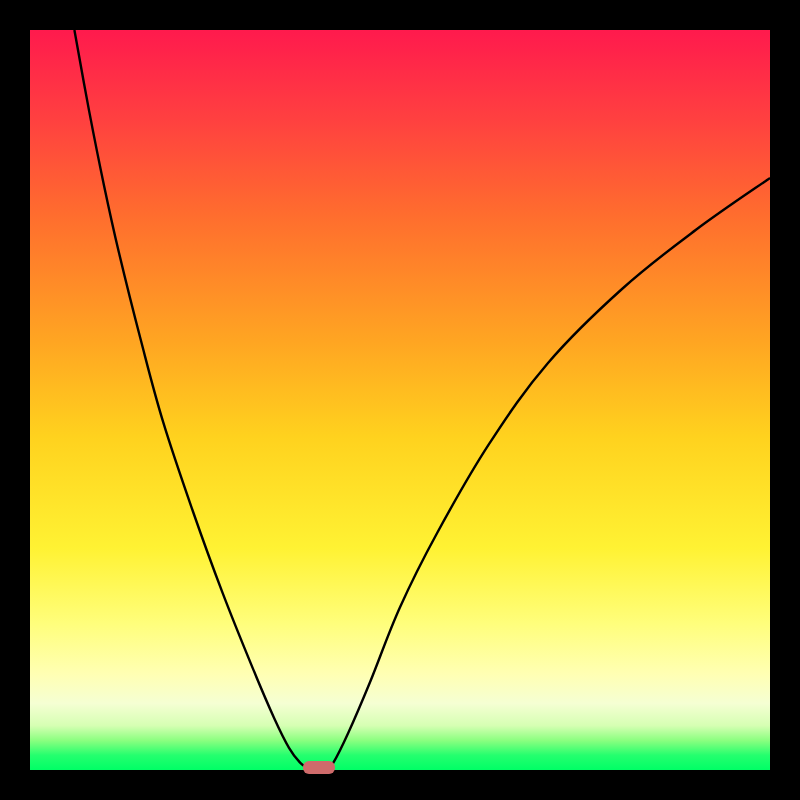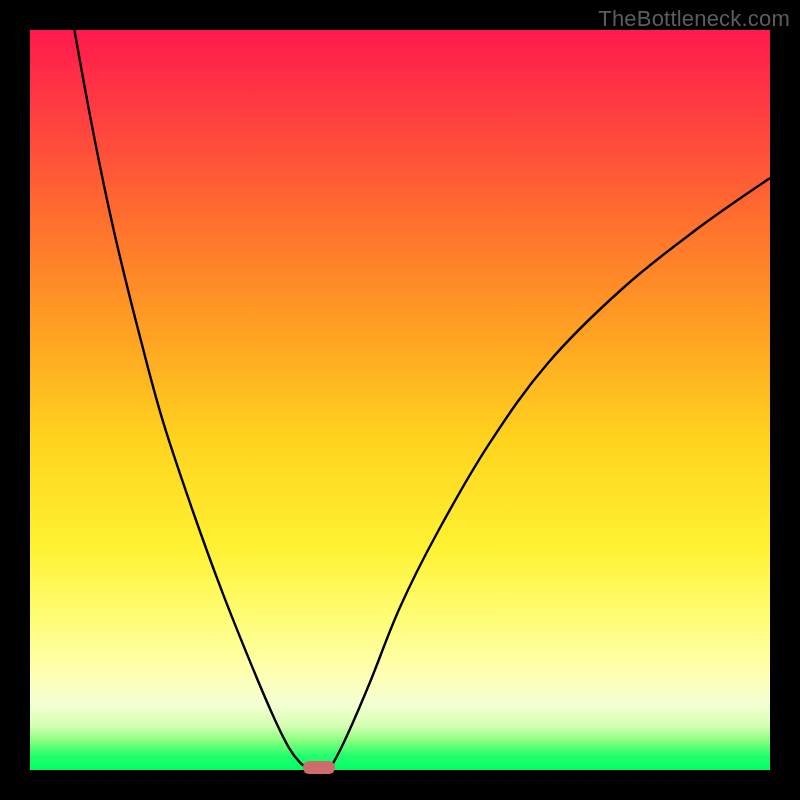--- a/index.html
+++ b/index.html
@@ -73,14 +73,13 @@
   <div class="plot-area">
 
     <svg class="curve" viewBox="0 0 740 740" preserveAspectRatio="none">
       <path fill="none" stroke="#000" stroke-width="2.4" d="M 44.40 0.00 C 47.06 14.65, 53.87 53.43, 59.20 81.40 C 64.53 109.37, 68.67 130.09, 74.00 155.40 C 79.33 180.71, 82.14 194.03, 88.80 222.00 C 95.46 249.97, 103.01 280.16, 111.00 310.80 C 118.99 341.44, 123.88 361.56, 133.20 392.20 C 142.52 422.84, 152.14 450.36, 162.80 481.00 C 173.46 511.64, 181.74 534.43, 192.40 562.40 C 203.06 590.37, 212.68 613.76, 222.00 636.40 C 231.32 659.04, 237.54 673.55, 244.20 688.20 C 250.86 702.85, 254.34 709.81, 259.00 717.80 C 263.66 725.79, 266.77 729.00, 270.10 732.60 C 273.43 736.20, 275.50 736.45, 277.50 737.78 C 279.50 739.11, 280.53 739.60, 281.20 740.00"></path>
       <path fill="none" stroke="#000" stroke-width="2.4" d="M 296.00 740.00 C 297.33 738.67, 299.40 739.26, 303.40 732.60 C 307.40 725.94, 311.54 717.65, 318.20 703.00 C 324.86 688.35, 331.08 673.84, 340.40 651.20 C 349.72 628.56, 358.01 603.84, 370.00 577.20 C 381.99 550.56, 391.02 532.50, 407.00 503.20 C 422.98 473.90, 438.82 445.04, 458.80 414.40 C 478.78 383.76, 494.02 360.97, 518.00 333.00 C 541.98 305.03, 565.36 282.98, 592.00 259.00 C 618.64 235.02, 639.36 219.78, 666.00 199.80 C 692.64 179.82, 726.68 157.32, 740.00 148.00"></path>
     </svg>
 
     <div class="marker" style="left: 272.6px; top: 731px; background: rgb(207, 107, 107);"></div>
   </div>
 
-  <div class="watermark">TheBottleneck.com</div>
 </div>
 
 </body></html>

